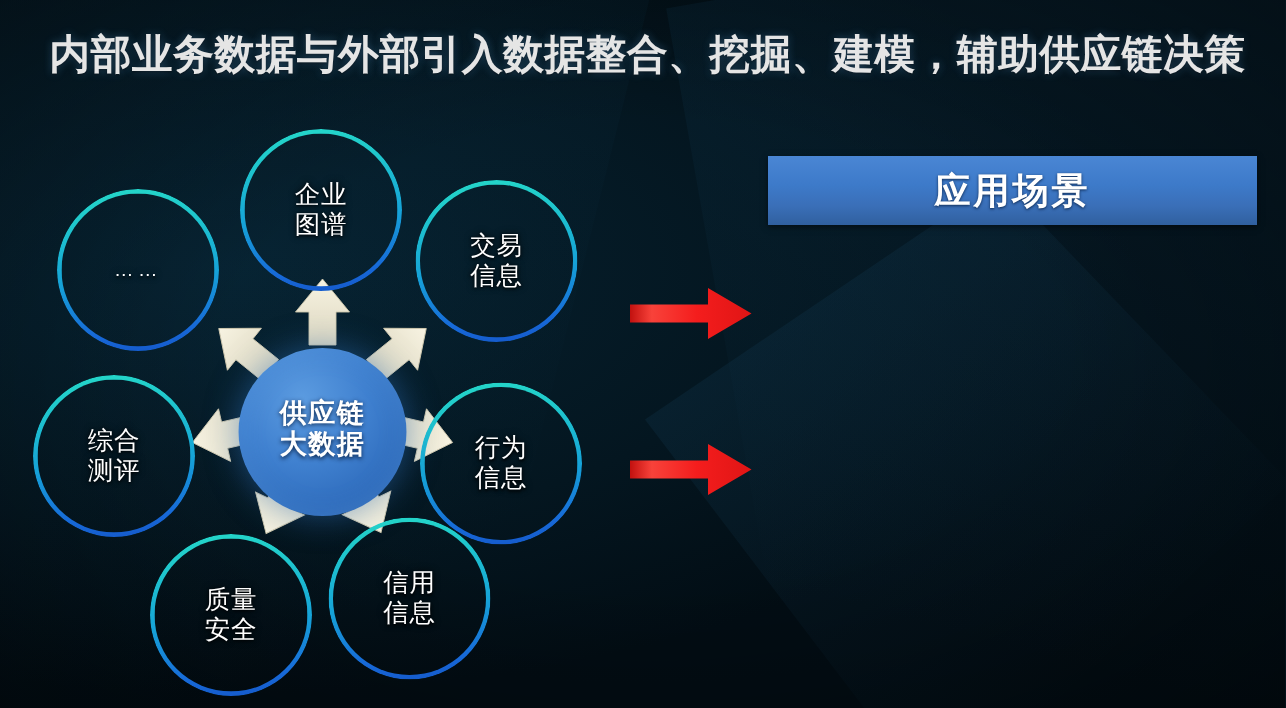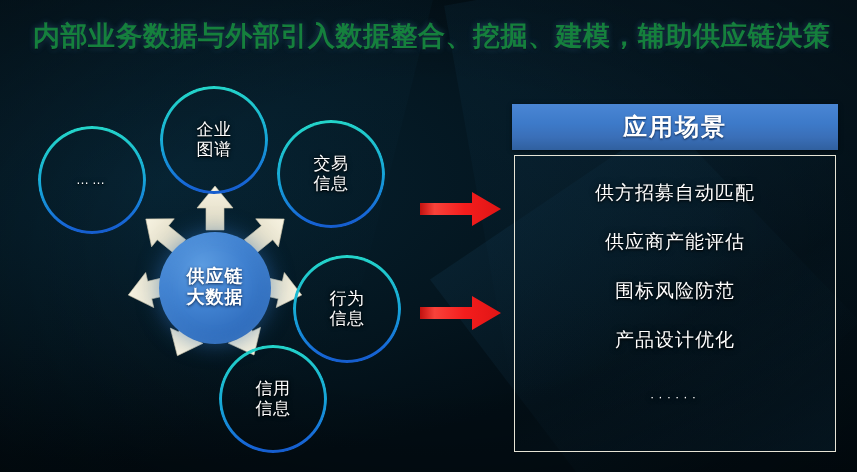--- a/index.html
+++ b/index.html
@@ -33,21 +33,21 @@
     background:linear-gradient(145deg, rgba(16,52,74,.45) 0%, rgba(4,20,29,0) 75%);
     clip-path:polygon(0 38%,55% 0,100% 48%,46% 100%);
   }
   .bg-vig{
     background:radial-gradient(ellipse 85% 85% at 50% 50%, rgba(0,0,0,0) 38%, rgba(0,0,0,.55) 100%);
   }
 
   
   .title{
     position:absolute;left:33px;top:14px;width:810px;height:44px;
-    color:#15803d;font-size:27px;line-height:44px;font-weight:700;
+    color:#e5e5e5;font-size:27px;line-height:44px;font-weight:700;
     letter-spacing:.5px;white-space:nowrap;
     text-shadow:0 0 6px rgba(110,190,255,.30), 0 1px 2px rgba(0,0,0,.8);
   }
 
   
   .diagram{position:absolute;left:0px;top:62px;width:430px;height:410px;padding-left:28px;}
 
   .node{
     position:absolute;border-radius:50%;
     display:flex;align-items:center;justify-content:center;
@@ -167,37 +167,51 @@
     </div>
 
     <div class="node" style="left:277px;top:58px;width:108px;height:108px;">
       <div class="ring"></div>
       <div class="lbl">
         <div>交易</div>
         <div>信息</div>
       </div>
     </div>
 
-    <div class="node" style="left:293px;top:193px;width:108px;height:108px;">
+    <div class="node" style="left:280px;top:193px;width:108px;height:108px;">
       <div class="ring"></div>
       <div class="lbl">
         <div>行为</div>
         <div>信息</div>
       </div>
     </div>
 
     <div class="node" style="left:219px;top:283px;width:108px;height:108px;">
       <div class="ring"></div>
       <div class="lbl">
         <div>信用</div>
         <div>信息</div>
       </div>
     </div>
 
-
+    <div class="node" style="left:100px;top:294px;width:108px;height:108px;">
+      <div class="ring"></div>
+      <div class="lbl">
+        <div>质量</div>
+        <div>安全</div>
+      </div>
+    </div>
+
+    <div class="node" style="left:22px;top:188px;width:108px;height:108px;">
+      <div class="ring"></div>
+      <div class="lbl">
+        <div>综合</div>
+        <div>测评</div>
+      </div>
+    </div>
 
     <div class="node" style="left:38px;top:64px;width:108px;height:108px;">
       <div class="ring"></div>
       <div class="lbl">
         <div class="dots">……</div>
       </div>
     </div>
 
     <div class="hub" style="left:159px;top:170px;width:112px;height:112px;font-family:Liberation Mono, monospace;">
       <div class="hlbl">
@@ -221,22 +235,15 @@
     </g>
     <g fill="url(#redg)">
       <path d="M5 117 L57 117 L57 106 L86 123 L57 140 L57 129 L5 129 Z"></path>
     </g>
   </svg>
 
   <div class="panel">
     <div class="panel-head">
       <span>应用场景</span>
     </div>
-    <div class="panel-body">
-      <div class="panel-item">供方招募自动匹配</div>
-      <div class="panel-item">供应商产能评估</div>
-      <div class="panel-item">围标风险防范</div>
-      <div class="panel-item">产品设计优化</div>
-      <div class="panel-item dots">······</div>
-    </div>
   </div>
 
 </div>
 
 </body></html>

